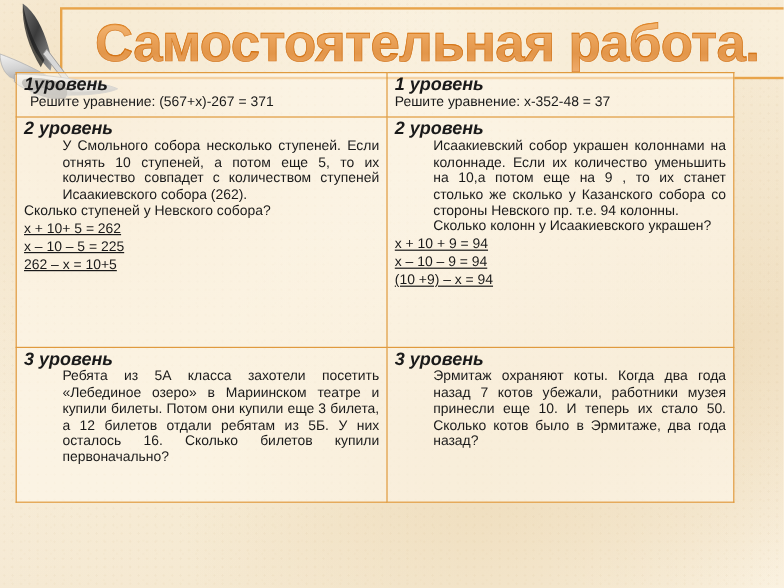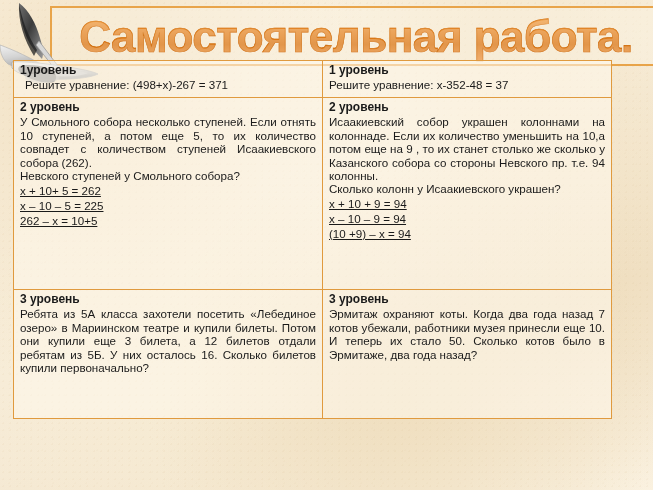--- a/index.html
+++ b/index.html
@@ -123,25 +123,26 @@
     color: #2222cc;
     text-shadow: 1px 1px 0 rgba(255,255,255,.85), -0.5px -0.5px 0 rgba(255,255,255,.5);
   }
   .v2 {
     color: #17944a;
     text-shadow: 1px 1px 0 rgba(255,255,255,.85), -0.5px -0.5px 0 rgba(255,255,255,.5);
   }
 
   .lvl {
     font-weight: bold;
-    font-size: 12px;
+    font-style: italic;
+    font-size: 15px;
     display: block;
     margin-bottom: 1px;
   }
-  .body-just { text-align: justify; }
+  .body-just { text-align: justify; margin-left: 32px; }
   .body-left { text-align: left; }
   .eq { display: block; margin-top: 1.5px; text-decoration: underline; }
   .indent { padding-left: 5px; }
 
   tr.row1 td { height: 28px; }
   tr.row2 td { height: 183px; }
   tr.row3 td { height: 120px; }
 </style>
 </head>
 <body>
@@ -187,33 +188,33 @@
   <table id="table">
     <colgroup>
         <col class="c1">
         <col class="c2">
       </colgroup>
     <tbody>
 
       <tr class="row1">
         <td>
           <span class="lvl">1уровень</span>
-          <span class="body-left indent">Решите уравнение:  (498+x)-267 = 371</span>
+          <span class="body-left indent">Решите уравнение:  (567+x)-267 = 371</span>
         </td>
         <td>
           <span class="lvl">1 уровень</span>
           <span class="body-left">Решите уравнение: x-352-48 = 37</span>
         </td>
       </tr>
 
       <tr class="row2">
         <td>
           <span class="lvl">2 уровень</span>
           <div class="body-just">У Смольного собора несколько ступеней. Если отнять 10 ступеней, а потом еще 5, то их количество совпадет с количеством ступеней  Исаакиевского собора (262).</div>
-          <div class="body-left">Невского ступеней у Смольного собора?</div>
+          <div class="body-left">Сколько ступеней у Невского собора?</div>
           <span class="eq">x + 10+ 5 = 262</span>
           <span class="eq">x – 10 – 5 = 225</span>
           <span class="eq">262 – x = 10+5</span>
         </td>
         <td>
           <span class="lvl">2 уровень</span>
           <div class="body-just">Исаакиевский собор украшен колоннами на колоннаде.     Если их количество уменьшить на 10,а потом еще на 9 , то их станет столько же сколько  у Казанского собора со стороны Невского пр. т.е.  94 колонны.</div>
           <div class="body-just">Сколько колонн у Исаакиевского украшен?</div>
           <span class="eq">x + 10 + 9 = 94</span>
           <span class="eq">x – 10 – 9 = 94</span>

